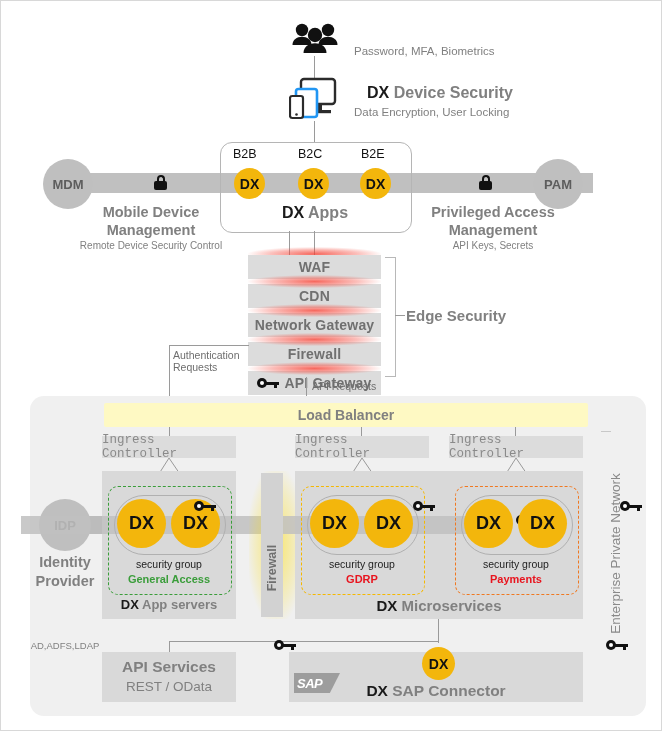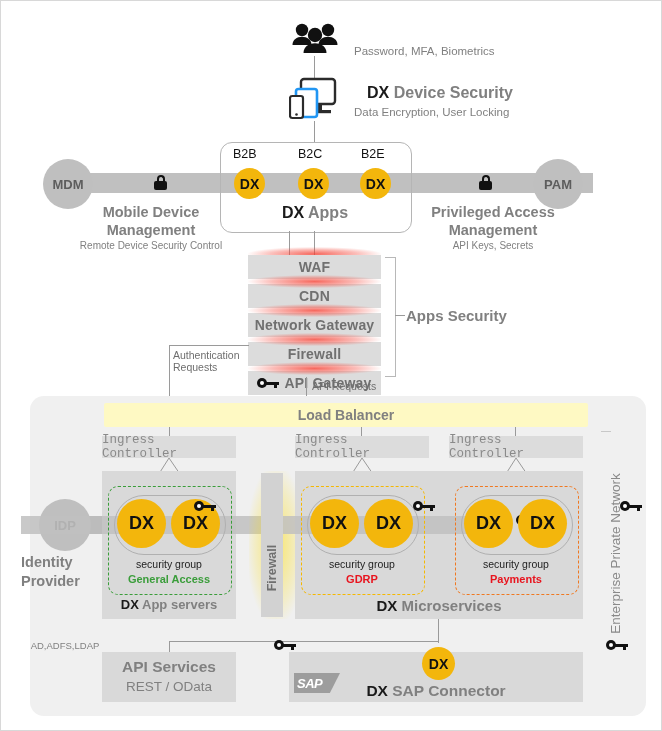--- a/index.html
+++ b/index.html
@@ -189,21 +189,21 @@
           <span class="shaft"></span>
           <span class="tooth"></span>
       </span>
       <span>API Gateway</span>
     </div>
   </div>
 
   
   <div class="brk" style="left:384px;top:256px;height:118px;"></div>
   <div class="abs hline" style="left:394px;top:314px;width:10px;"></div>
-  <div class="abs gray bold" style="left:405px;top:306px;font-size:15px;">Apps Security</div>
+  <div class="abs gray bold" style="left:405px;top:306px;font-size:15px;">Edge Security</div>
 
   
   <div class="abs vline" style="left:168px;top:344px;height:62px;"></div>
   <div class="abs hline" style="left:168px;top:344px;width:80px;"></div>
   <div class="abs gray" style="left:172px;top:348px;font-size:10.5px;line-height:12px;color:#6e6e6e;">
     <div>Authentication</div>
     <div>Requests</div>
   </div>
 
   <div class="abs vline" style="left:305px;top:376px;height:30px;"></div>
@@ -243,21 +243,21 @@
     <line x1="361" y1="2" x2="391" y2="46" stroke="#9a9a9a" stroke-width="1"></line>
     <line x1="515" y1="2" x2="487" y2="46" stroke="#9a9a9a" stroke-width="1"></line>
     <line x1="515" y1="2" x2="545" y2="46" stroke="#9a9a9a" stroke-width="1"></line>
   </svg>
 
   
   <div class="abs conn" style="left:78px;top:515px;width:36px;height:18px;"></div>
   <div class="abs nodecircle" style="left:38px;top:498px;width:52px;height:52px;">
     <span>IDP</span>
   </div>
-  <div class="abs gray bold" style="left:20px;top:552px;width:88px;font-size:14.5px;line-height:19px;">
+  <div class="abs gray bold" style="left:20px;top:552px;width:88px;text-align:center;font-size:14.5px;line-height:19px;">
     <div>Identity</div>
     <div>Provider</div>
   </div>
   <div class="abs gray" style="left:20px;top:591px;width:88px;text-align:center;font-size:9.5px;margin-top:48px;">AD,ADFS,LDAP</div>
 
   
   <div class="panelbox abs" style="left:101px;top:470px;width:134px;height:148px;"></div>
   <div class="abs" style="left:101px;top:596px;width:134px;text-align:center;font-size:13px;">
     <span class="dark bold">DX</span><span class="gray bold"> App servers</span>
   </div>

